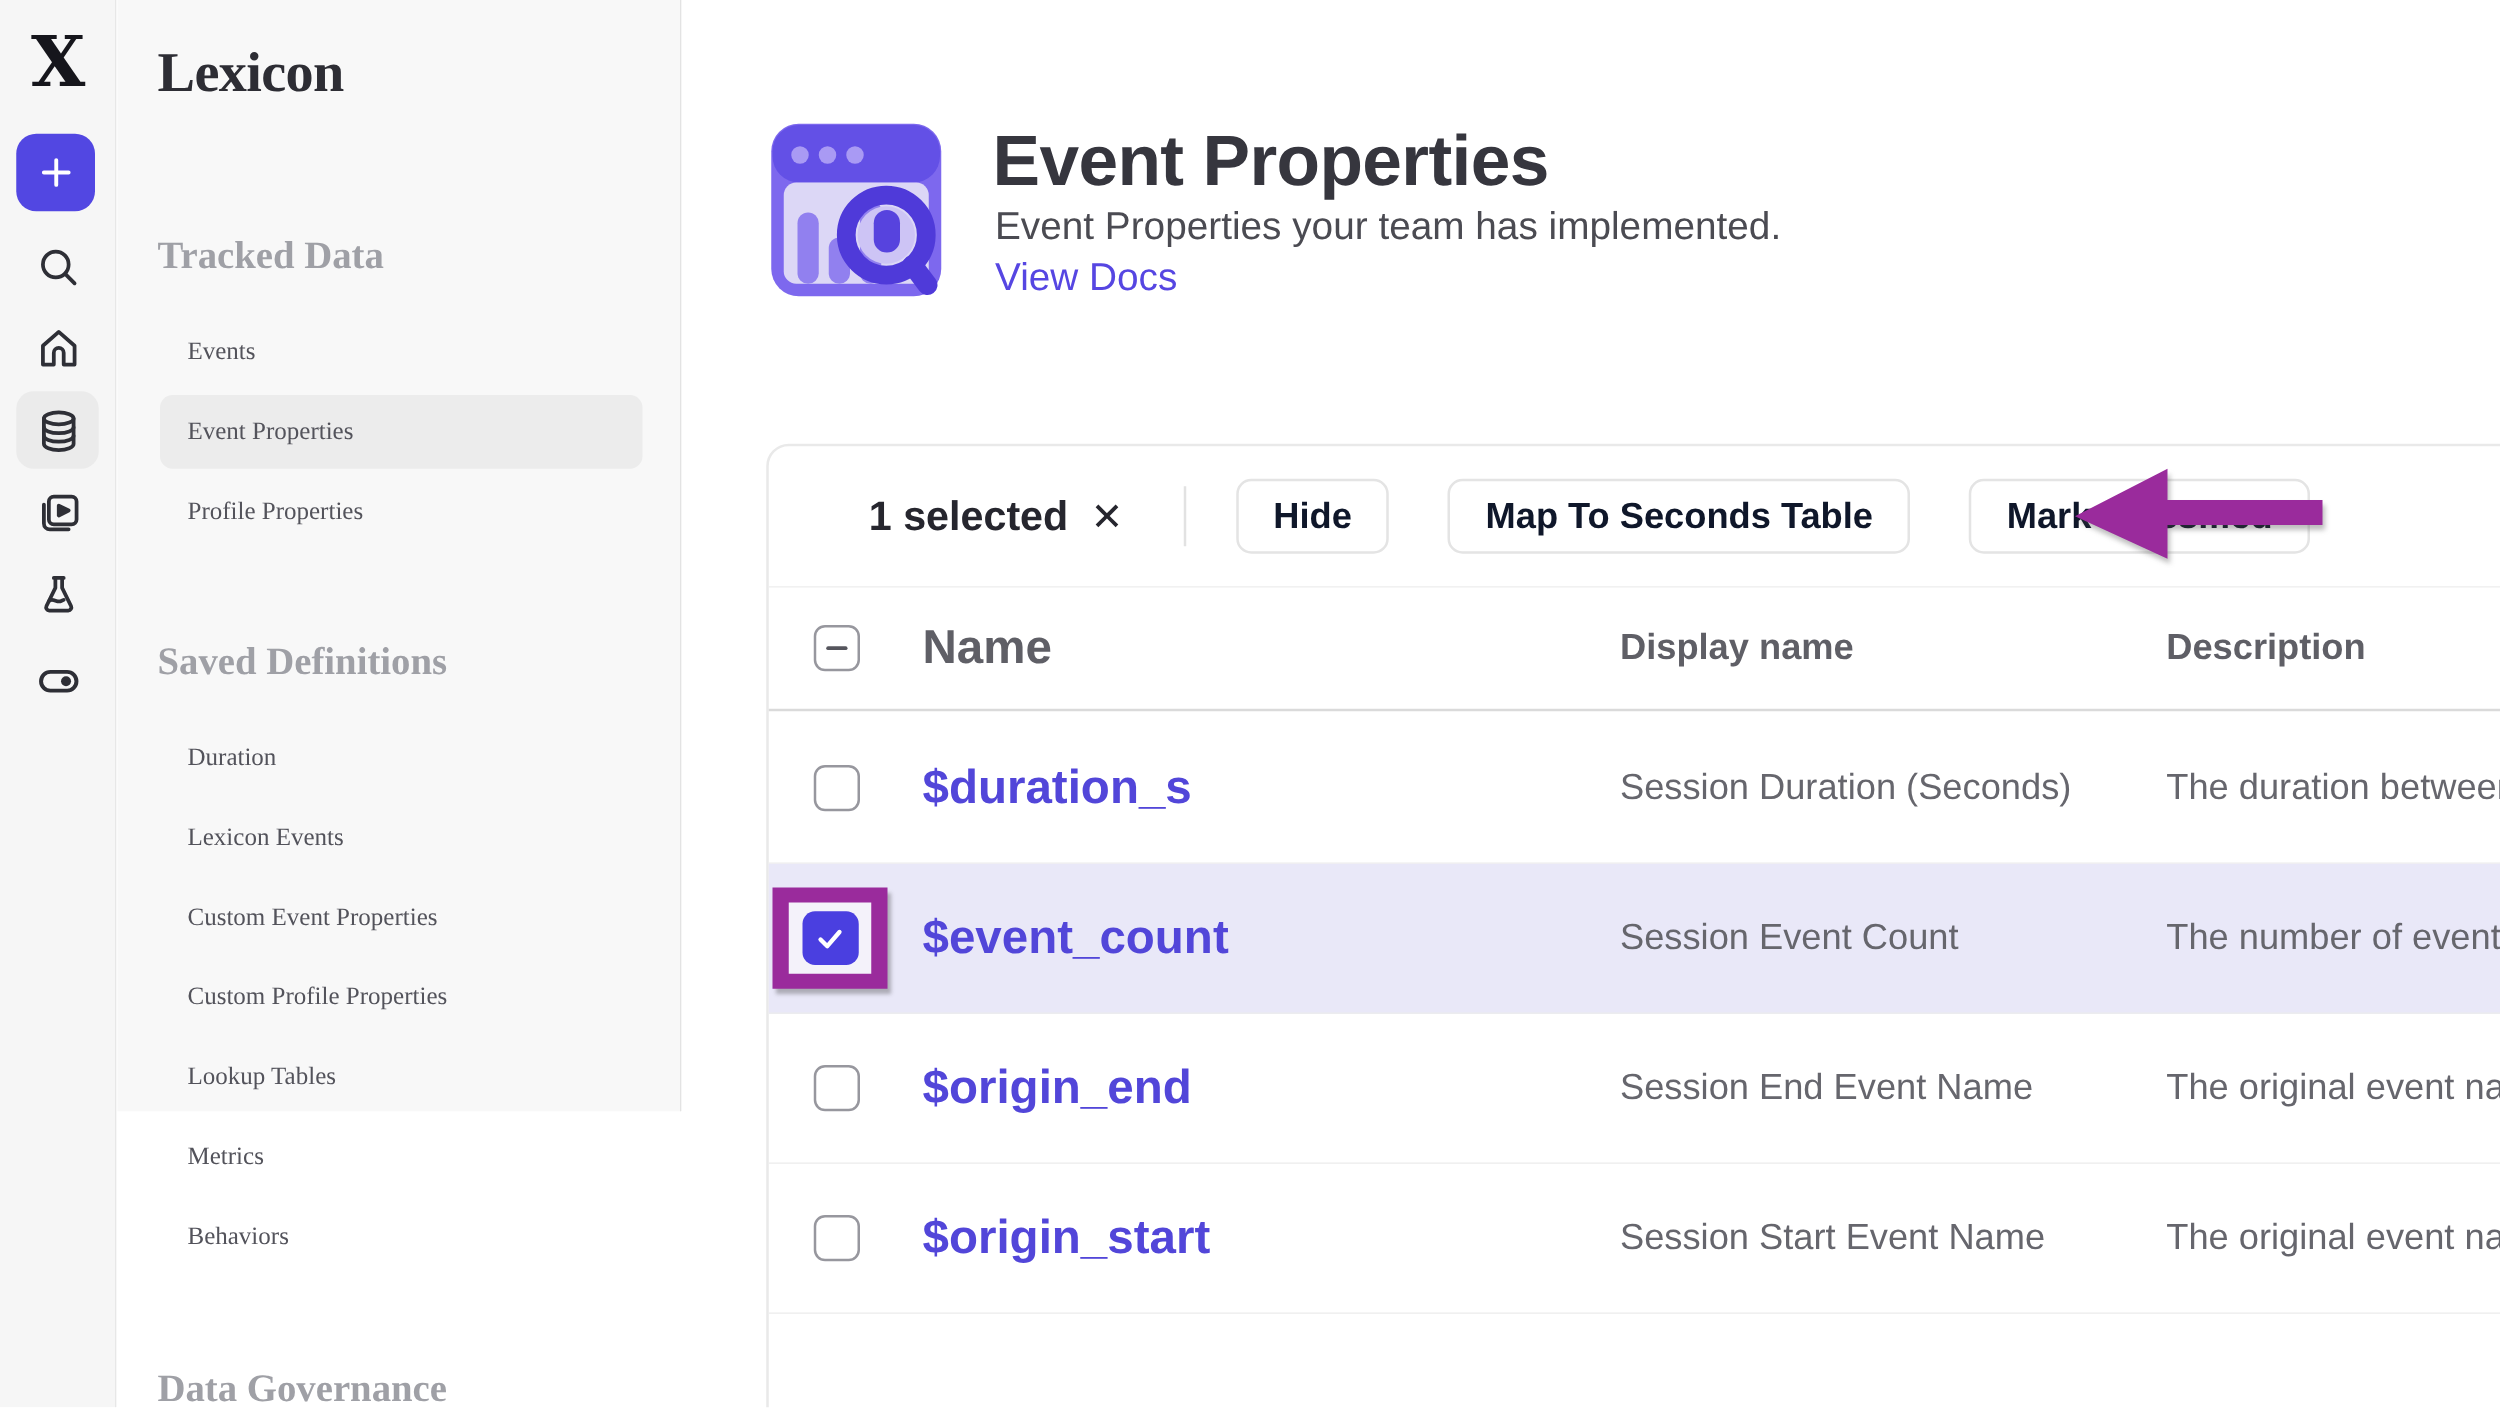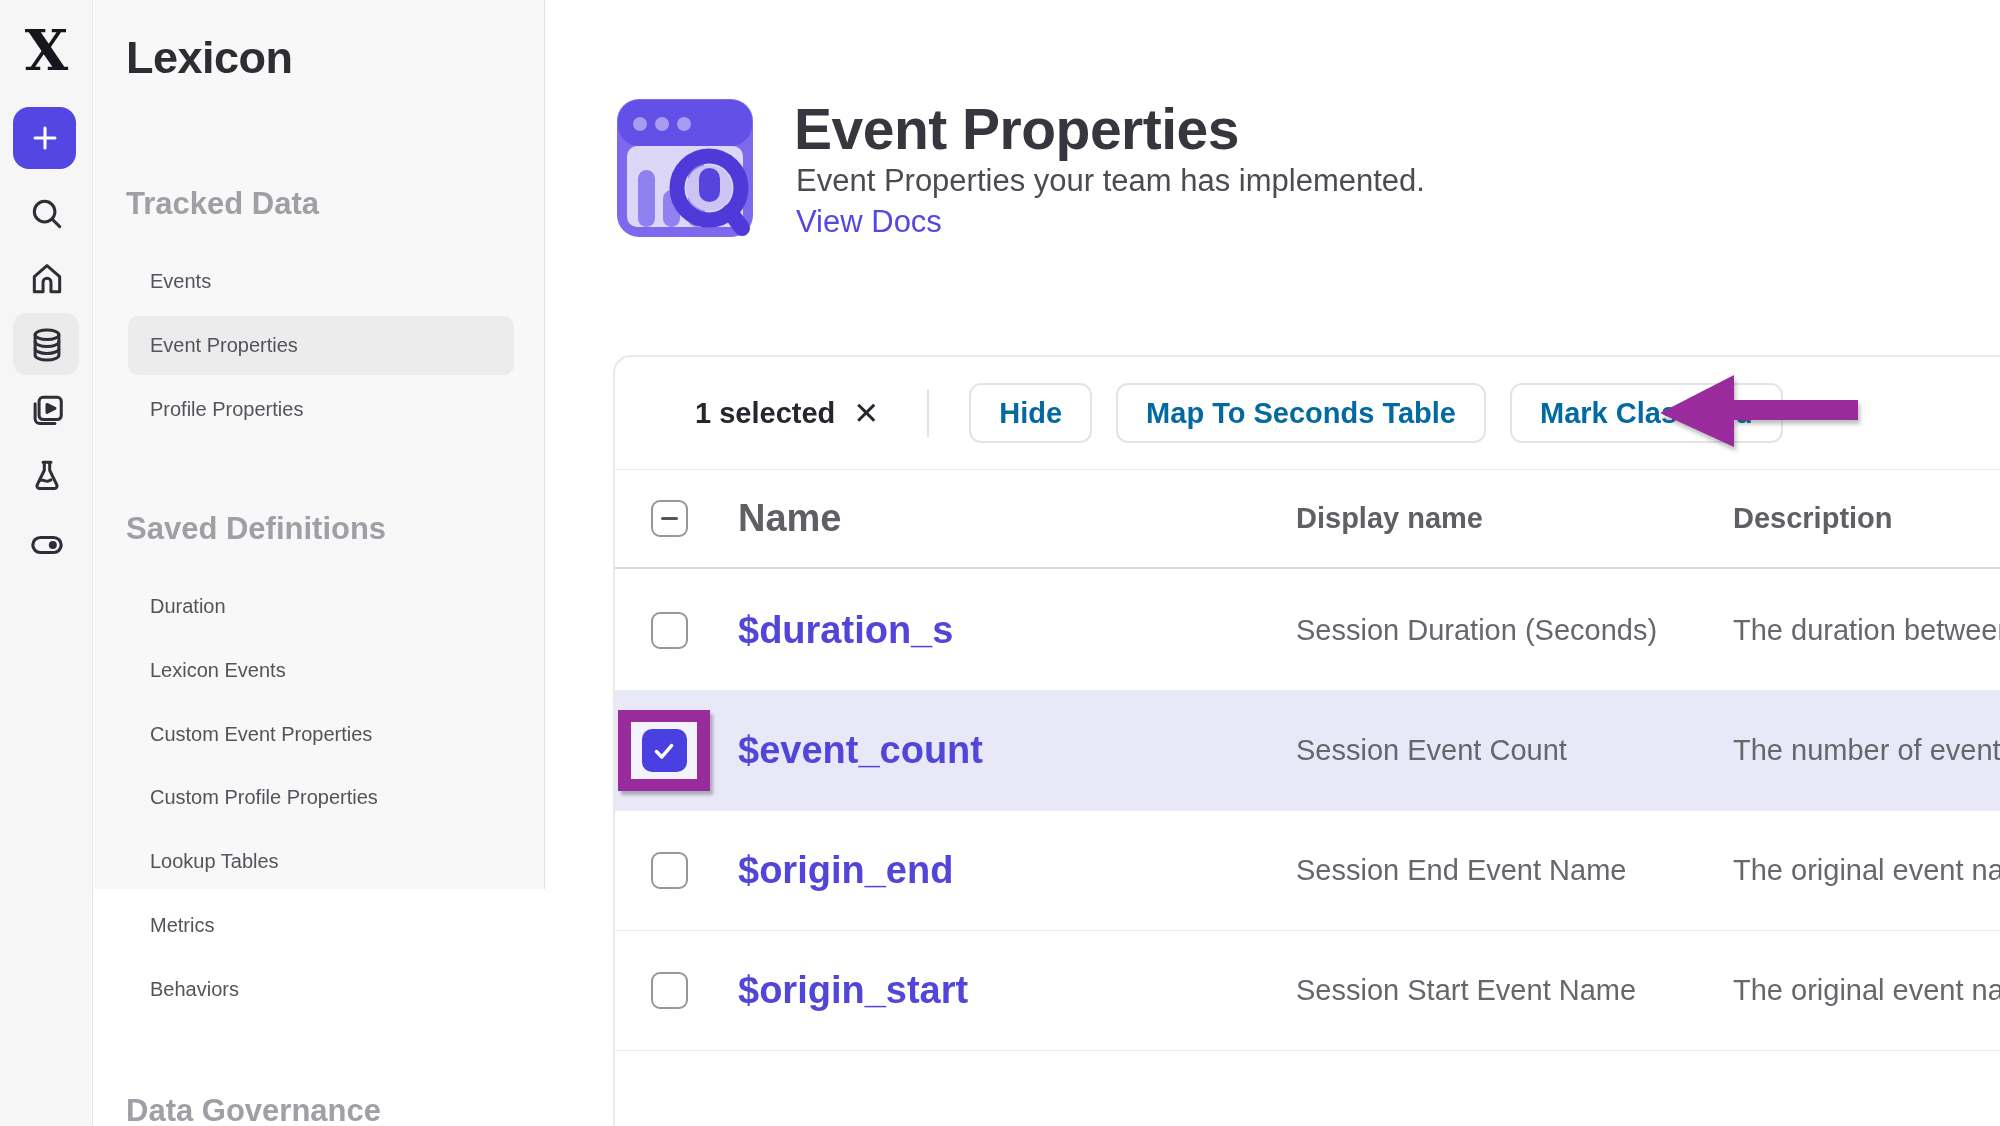--- a/index.html
+++ b/index.html
@@ -13,42 +13,42 @@
   .rail-item { position:absolute; left:0; width:93px; display:flex; justify-content:center; }
   .logo-wrap { top:22px; }
   .logo-x { font-family:"DejaVu Serif", serif; font-weight:bold; font-size:56px; color:#16161c; line-height:1; }
   .plus-btn { position:absolute; left:13px; top:107px; width:63px; height:62px;
               background:#5247e2; border-radius:16px; display:flex; align-items:center; justify-content:center; }
   .icon-svg { stroke:#2e2f36; fill:none; stroke-width:1.9; stroke-linecap:round; stroke-linejoin:round; }
   .rail-pill { position:absolute; left:13px; top:313px; width:66px; height:62px; background:#ebebeb; border-radius:14px; }
 
   
   .sidebar { position:absolute; left:94px; top:0; width:451px; height:889px;
-             background:#f8f8f8; border-right:1px solid #e3e3e3; z-index:4; }
+             background:#f8f8f8; border-right:1px solid #e3e3e3; z-index:4;font-family:Liberation Serif, serif; }
   .sb-title { position:absolute; left:32px; top:32px; font-size:45px; font-weight:bold; color:#2d2d34; letter-spacing:-0.5px; }
   .sb-section { position:absolute; left:32px; font-size:31px; font-weight:bold; color:#9fa0a6; }
   .sb-item { position:absolute; left:56px; font-size:20px; color:#53535b; line-height:34px; }
   .sb-sel-pill { position:absolute; left:34px; top:316px; width:386px; height:59px; background:#ececec; border-radius:10px; }
 
   
   .main-header-icon { position:absolute; left:616px; top:98px; }
   .page-title { position:absolute; left:794px; top:96px; font-size:57px; font-weight:bold; color:#36363e; letter-spacing:-0.5px; }
   .page-subtitle { position:absolute; left:796px; top:163px; font-size:31px; color:#4b4b52; }
   .docs-link { position:absolute; left:796px; top:204px; font-size:31px; color:#5646e2; font-weight:500; cursor:pointer; }
 
   
   .card { position:absolute; left:613px; top:355px; width:1458px; height:810px;
           background:#fff; border:2px solid #e9e9e9; border-radius:18px; }
   .toolbar { position:absolute; left:0; top:0; right:0; height:113px; display:flex; align-items:center;
              border-bottom:1px solid #ededed; }
-  .sel-label { margin-left:80px; font-size:29px; font-weight:bold; color:#26262e; }
+  .sel-label { margin-left:80px; font-size:33px; font-weight:bold; color:#26262e; }
   .sel-close { margin-left:18px; font-size:31px; color:#26262e; cursor:pointer; }
   .tb-divider { width:2px; height:48px; background:#e2e2e2; margin:0 40px 0 48px; }
-  .tb-btn { height:60px; padding:0 28px; margin-right:24px; background:#fff; border:2px solid #e4e4e4;
-            border-radius:12px; font-size:29px; font-weight:bold; color:#0369a1; display:flex; align-items:center; cursor:pointer; }
+  .tb-btn { height:60px; padding:0 28px; margin-right:47px; background:#fff; border:2px solid #e4e4e4;
+            border-radius:12px; font-size:29px; font-weight:bold; color:#0f172a; display:flex; align-items:center; cursor:pointer; }
 
   .thead { position:absolute; left:0; top:113px; right:0; height:99px; display:flex; align-items:center;
            border-bottom:2px solid #dadada; font-size:29px; font-weight:bold; color:#5f5f66; }
   .rows { position:absolute; left:0; top:214px; right:0; }
   .trow { position:relative; display:flex; align-items:center; height:120px; border-bottom:1px solid #ececec; }
   .trow.hl { background:#e9e8f8; }
   .c-check { width:123px; padding-left:36px; flex:none; display:flex; align-items:center; }
   .c-name { width:558px; flex:none; font-size:38px; font-weight:bold; color:#5246d9; }
   .c-name a { color:#5246d9; text-decoration:none; }
   .c-disp { width:437px; flex:none; font-size:29px; color:#66666d; }

